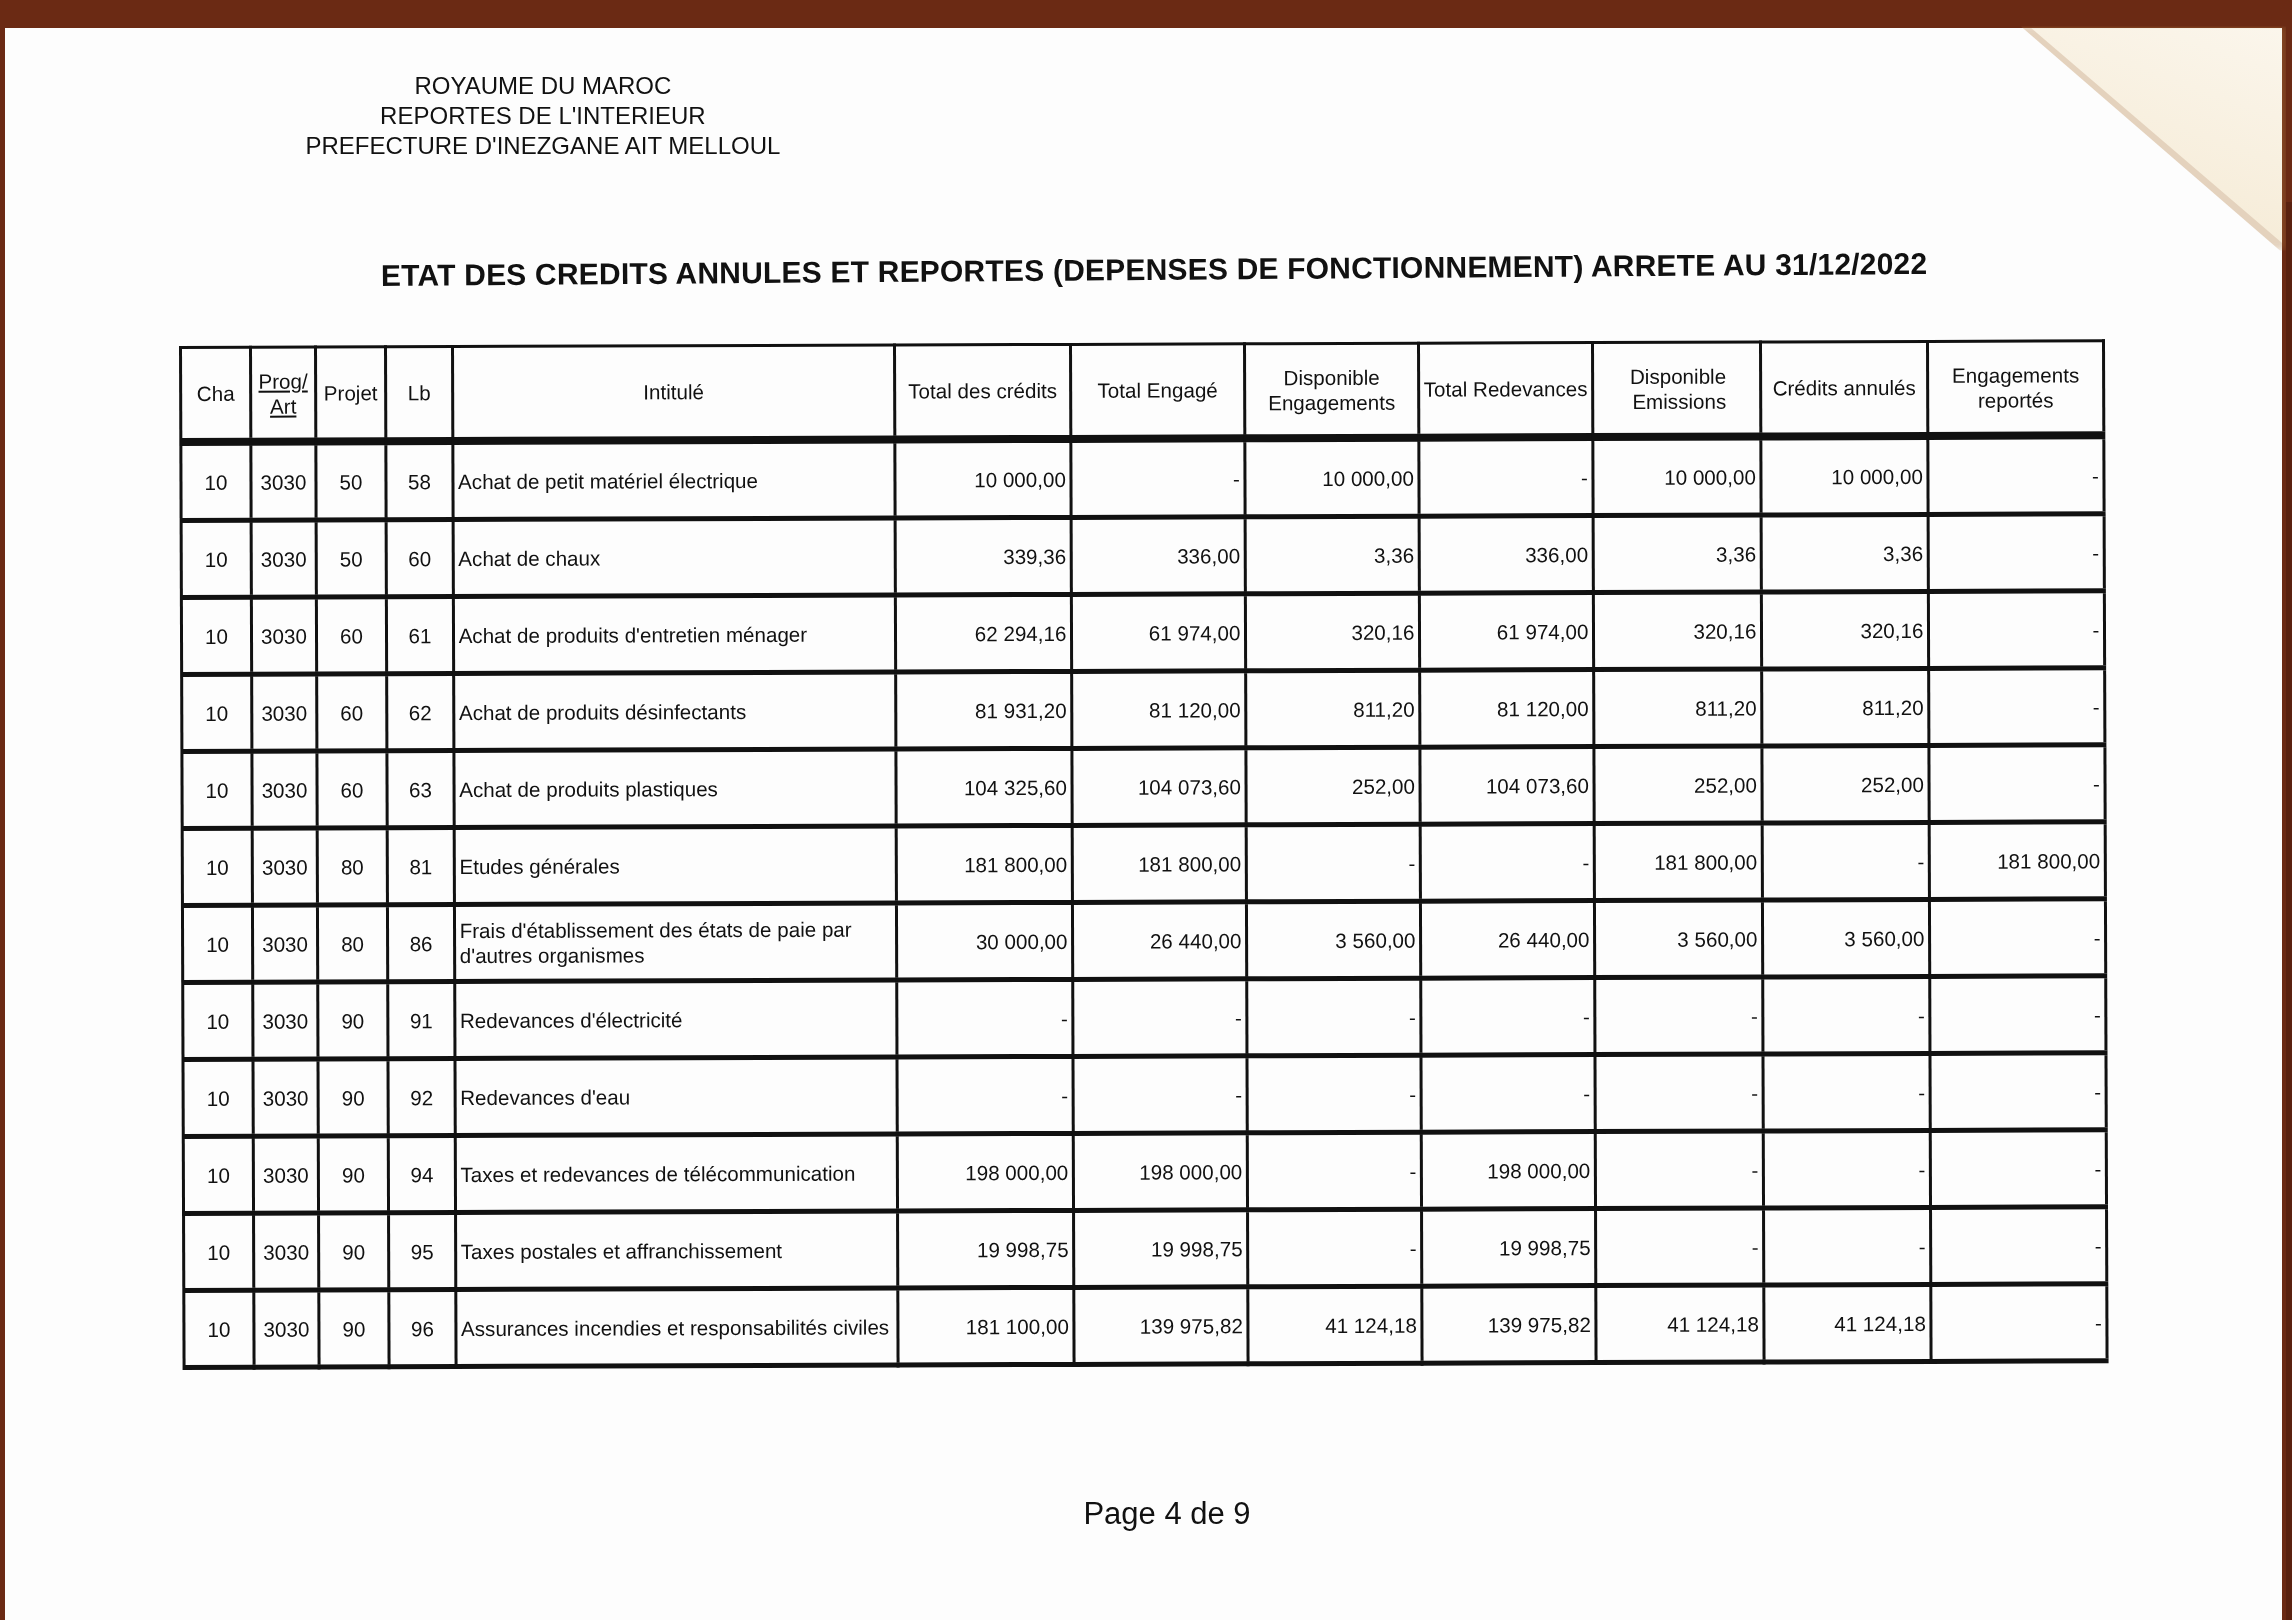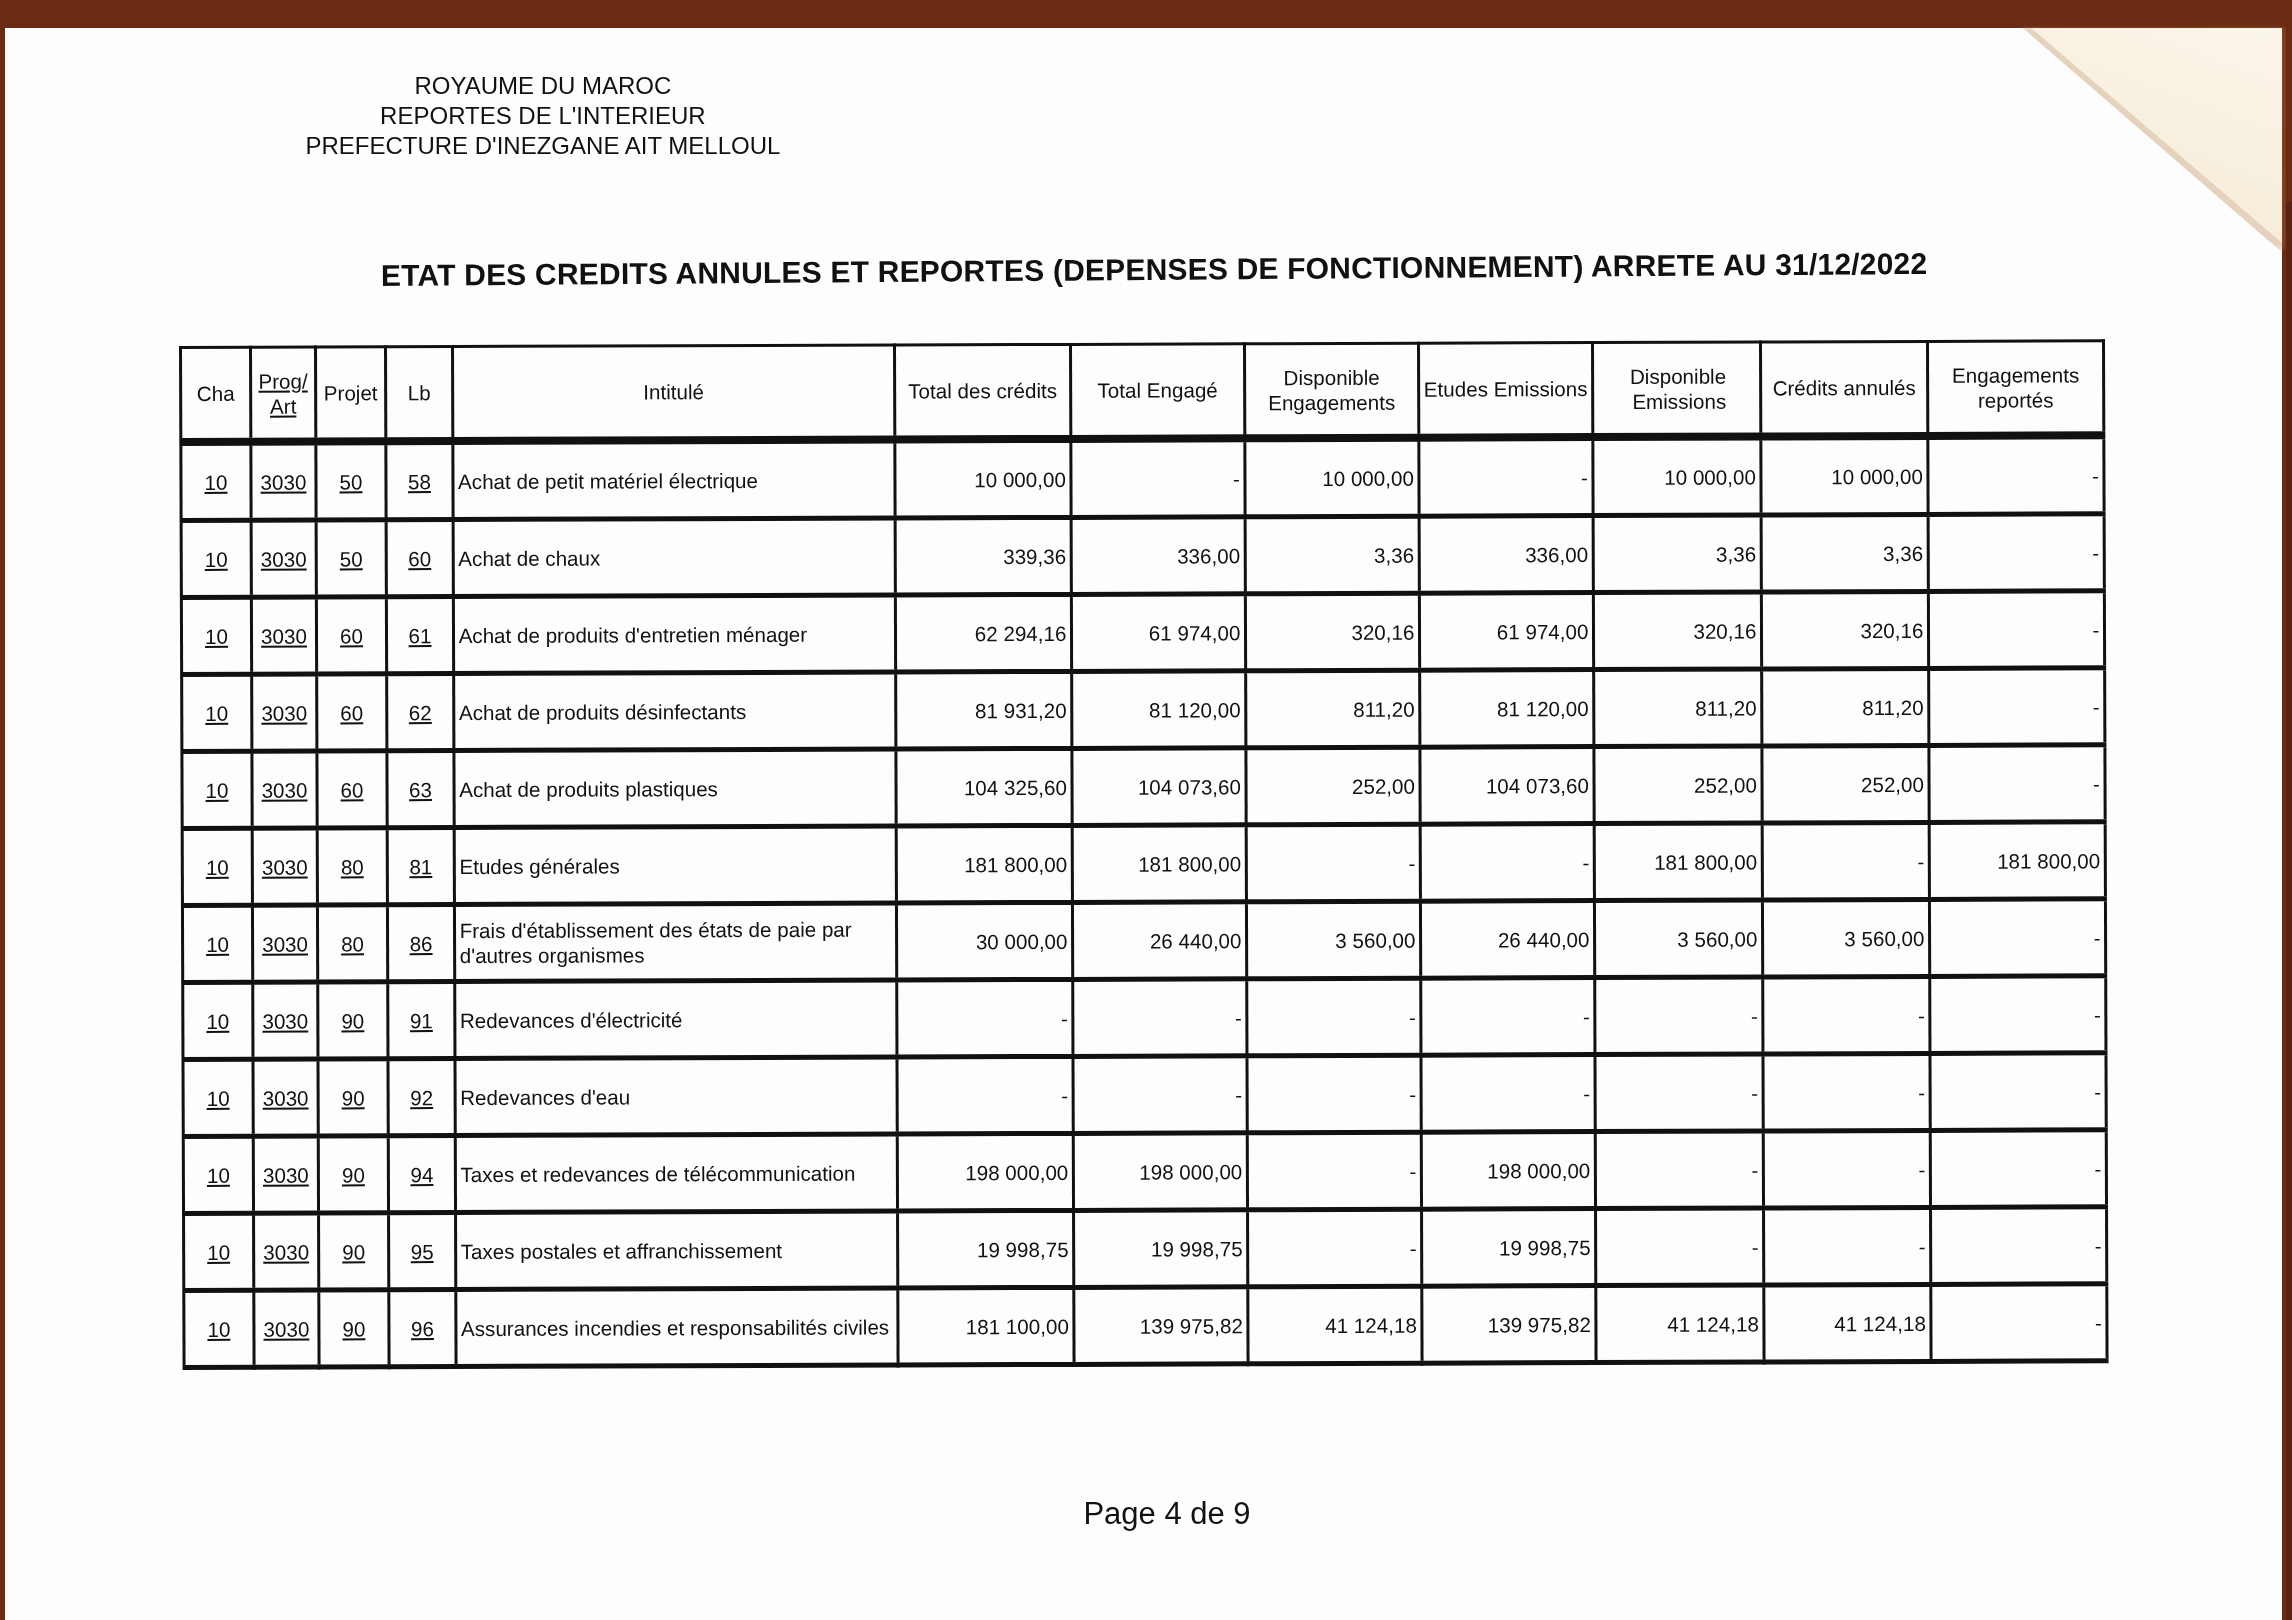--- a/index.html
+++ b/index.html
@@ -58,21 +58,21 @@
     vertical-align: middle;
   }
   table.grid th {
     font-weight: normal; text-align: center; line-height: 25px;
     height: 89px;
   }
   table.grid thead tr { border-bottom: 8px solid #111; }
   table.grid tbody tr { border-bottom: 5.4px solid #111; }
   table.grid td { height: 72px; line-height: 25px; }
   td.num { text-align: right; padding-right: 1.8px; }
-  td.center { text-align: center; text-decoration: underline; }
+  td.center { text-align: center; }
   td.label { text-align: left; padding-left: 3.6px; }
   .footer {
     position: absolute; left: 1078px; top: 1468px;
     font-size: 31px;
     text-align: right;
   }
 </style>
 </head>
 <body>
 
@@ -110,21 +110,21 @@
           <span style="display:inline-block;width:54px;text-decoration:underline;">Prog/ Art</span>
         </th>
         <th>Projet</th>
         <th>Lb</th>
         <th>Intitulé</th>
         <th>Total des crédits</th>
         <th>Total Engagé</th>
         <th>
           <span style="display:inline-block;width:134px;">Disponible Engagements</span>
         </th>
-        <th>Etudes Emissions</th>
+        <th>Total Redevances</th>
         <th>
           <span style="display:inline-block;width:99px;text-align:right;">Disponible Emissions</span>
         </th>
         <th>Crédits annulés</th>
         <th>
           <span style="display:inline-block;width:134px;">Engagements reportés</span>
         </th>
       </tr>
     </thead>
     <tbody id="table-body">

